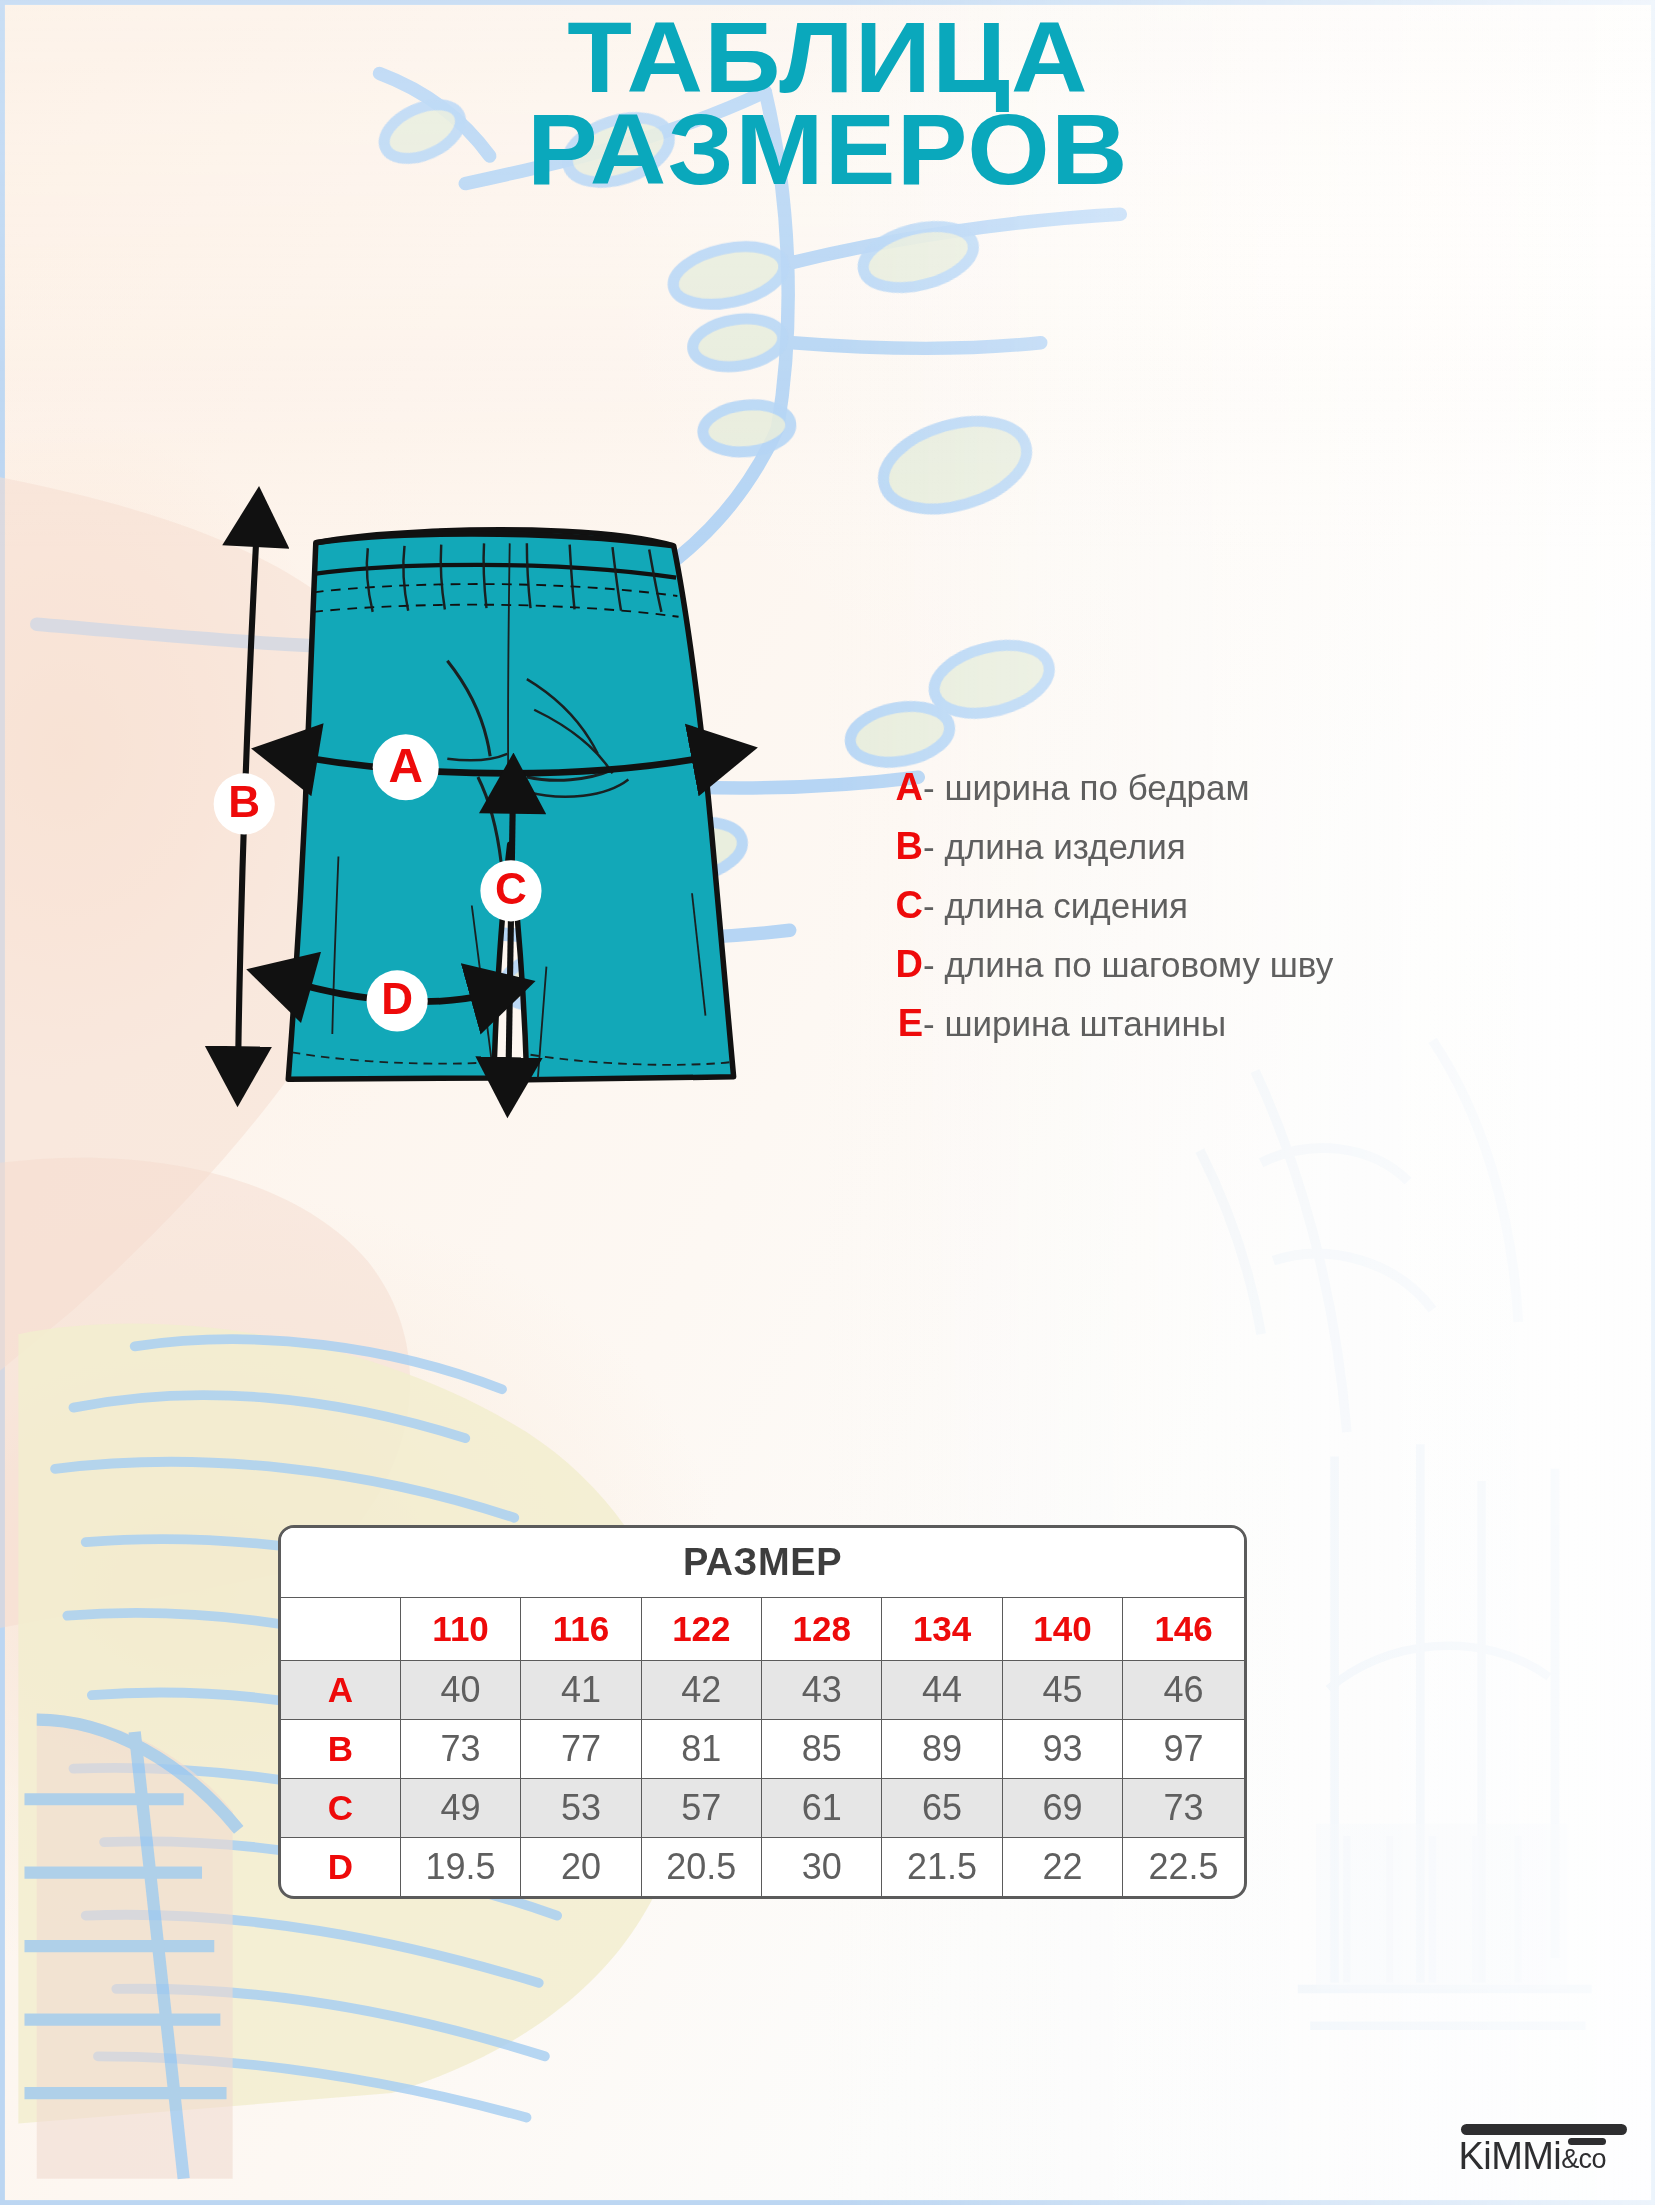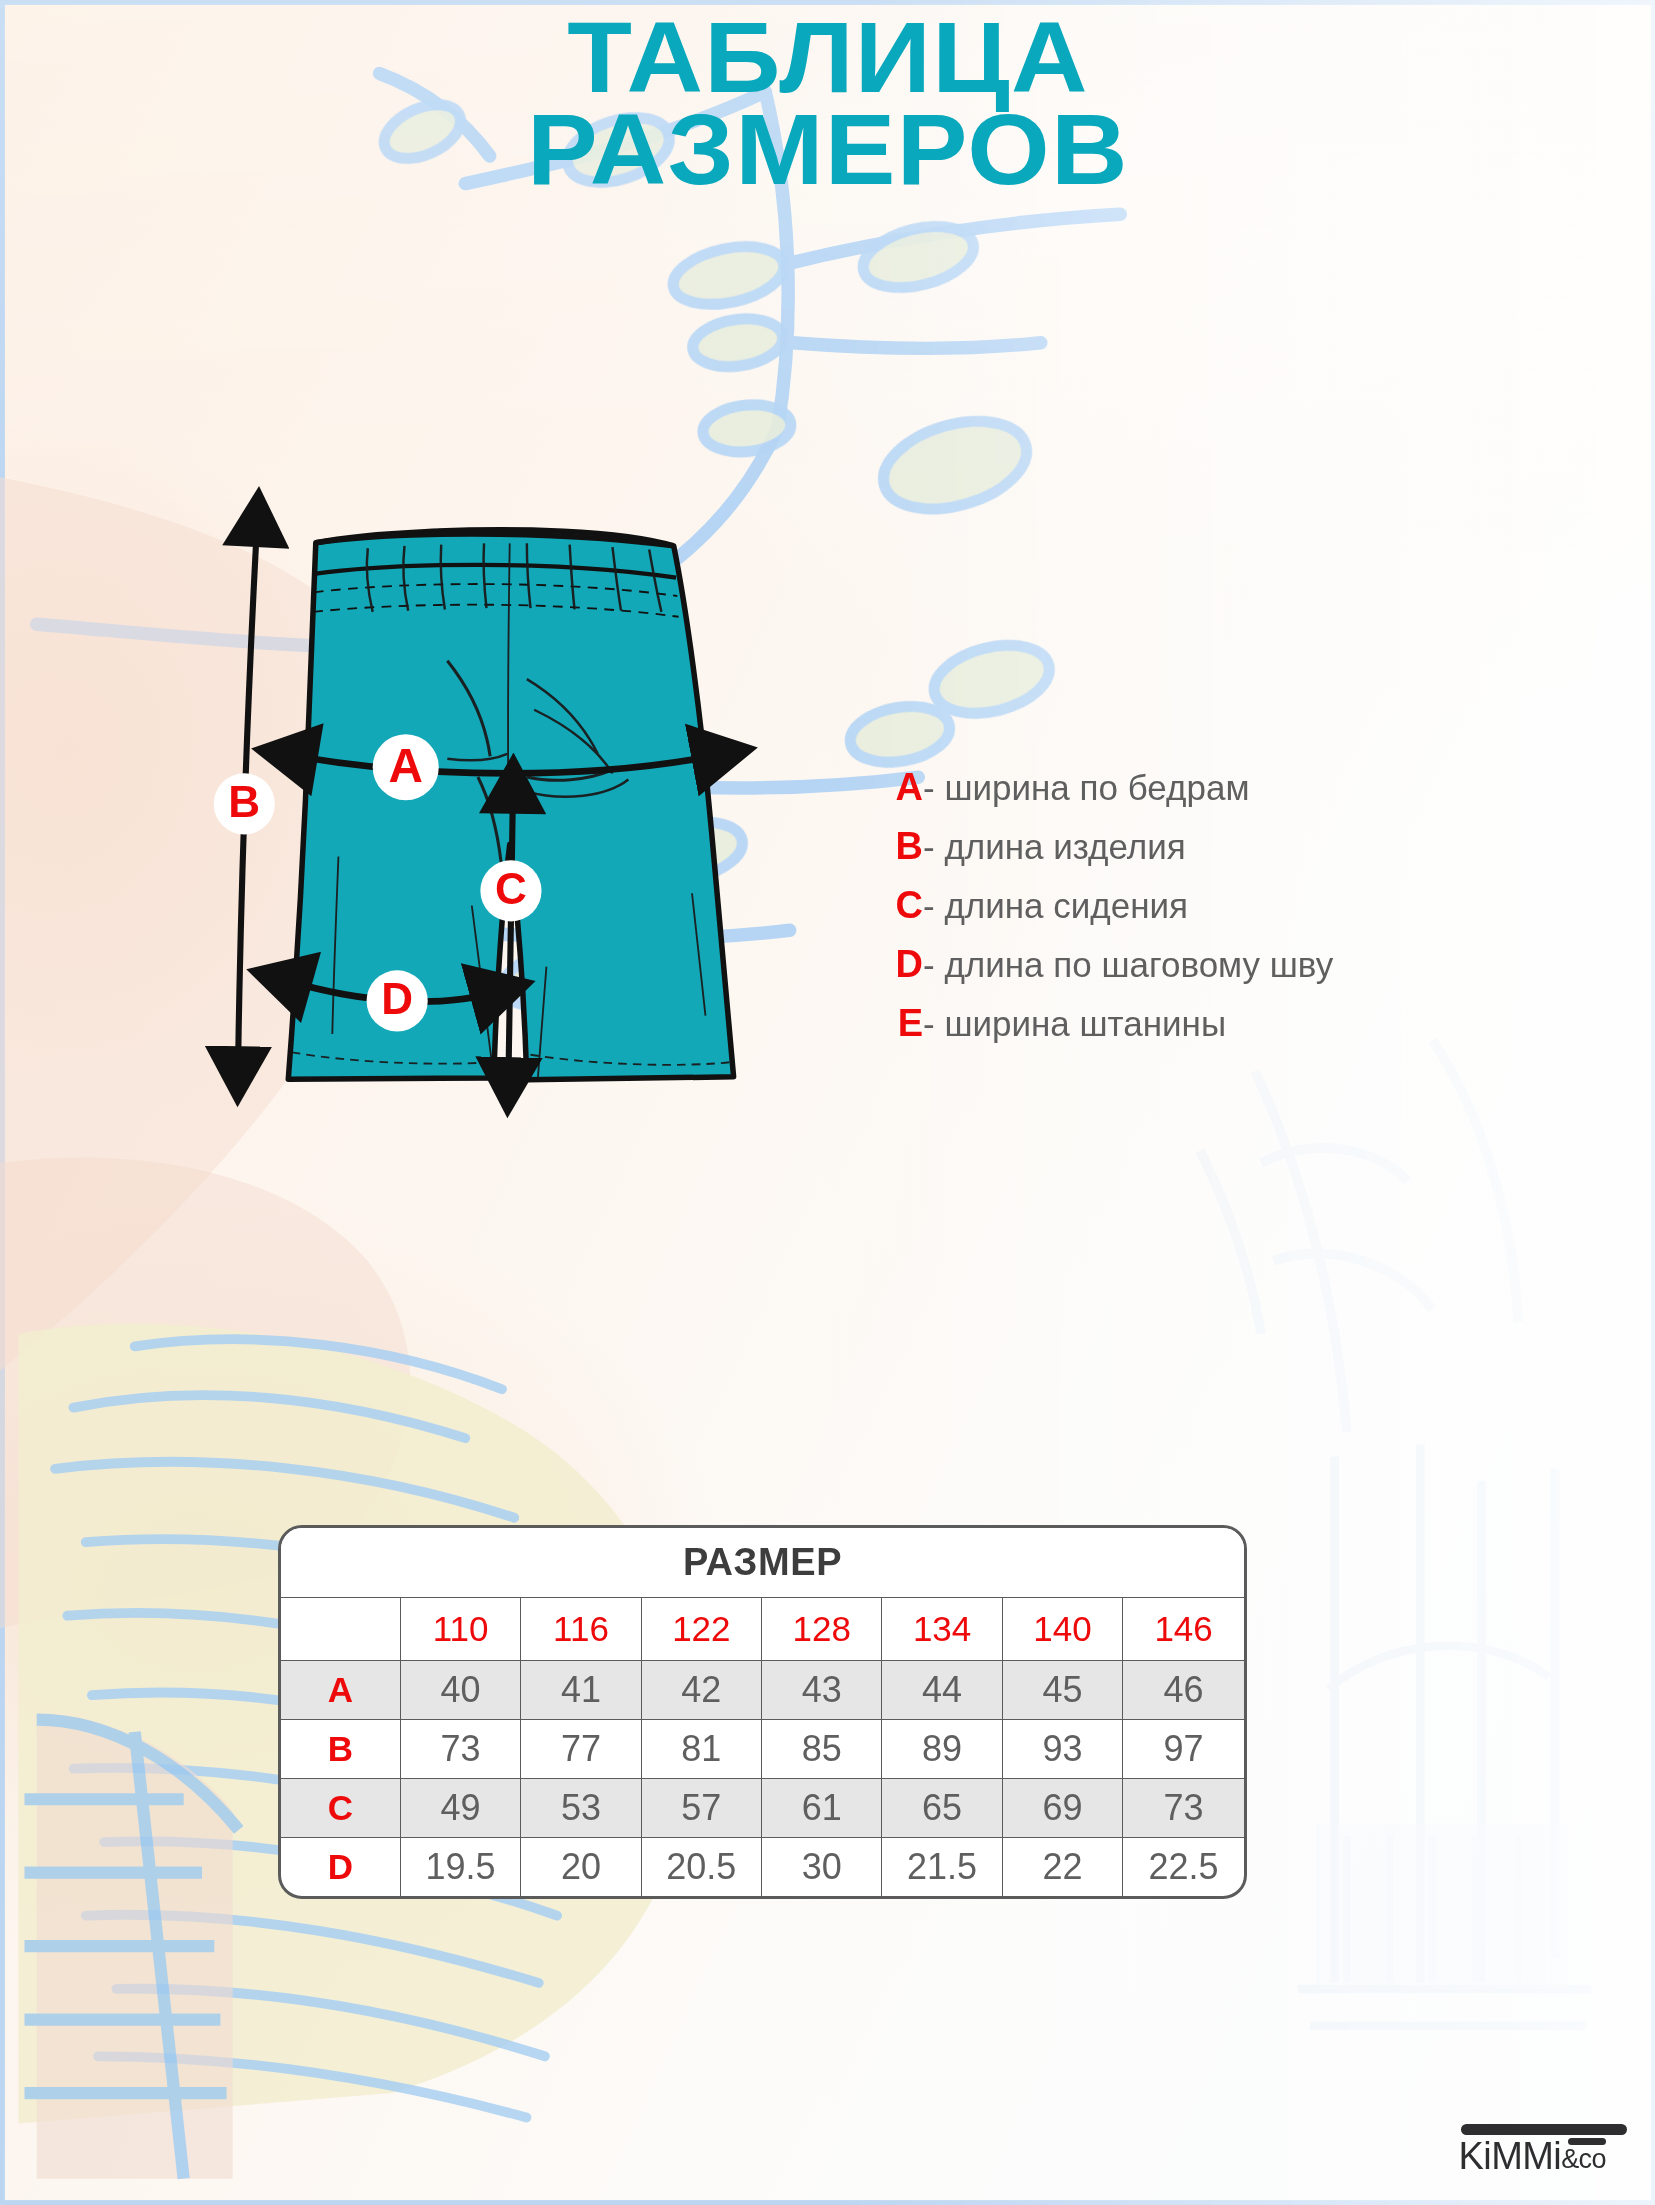--- a/index.html
+++ b/index.html
@@ -84,21 +84,21 @@
     font-family:"Liberation Sans", sans-serif;
   }
 
   
   #size-table{
     position:absolute;
     left:278px;top:1525px;
     width:969px;
     z-index:6;
     border:3.1px solid #5b5b5b;
-    border-radius:24px;
+    border-radius:16px;
     overflow:hidden;
     background:#ffffff;
     box-sizing:border-box;
   }
   table.sz{
     border-collapse:collapse;
     width:100%;
     table-layout:fixed;
   }
   table.sz td{
@@ -114,21 +114,21 @@
     height:67px;
     font-size:38px;
     font-weight:bold;
     color:#3d3d3d;
     letter-spacing:0.6px;
     background:#ffffff;
   }
   tr.sizes-row td{
     height:60px;
     font-size:35px;
-    font-weight:normal;
+    font-weight:bold;
     color:#ee0a0a;
     background:#ffffff;
   }
   tr.data-row td{
     height:56px;
     font-size:36px;
     color:#5f5f5f;
     font-weight:normal;
   }
   tr.data-row.alt td{background:#e6e6e6;}

